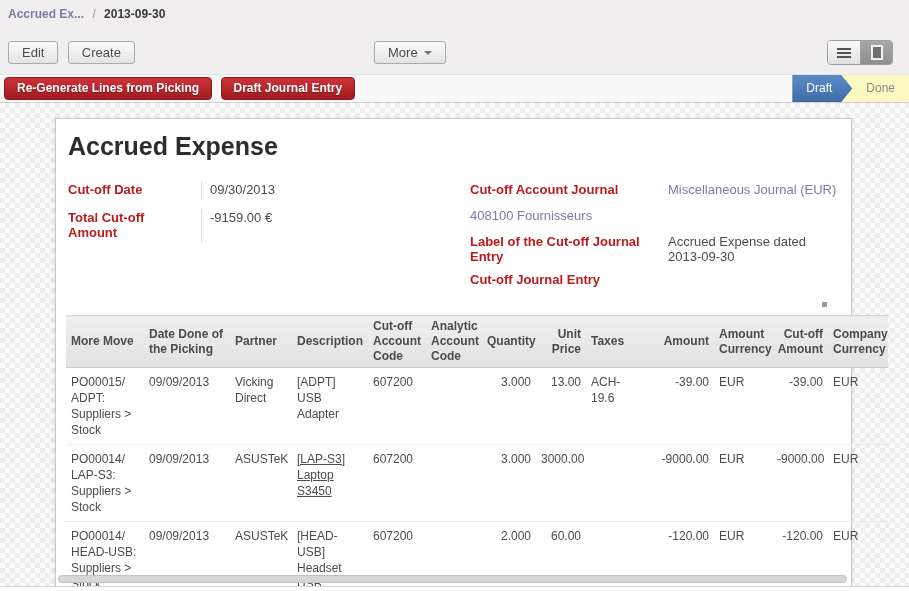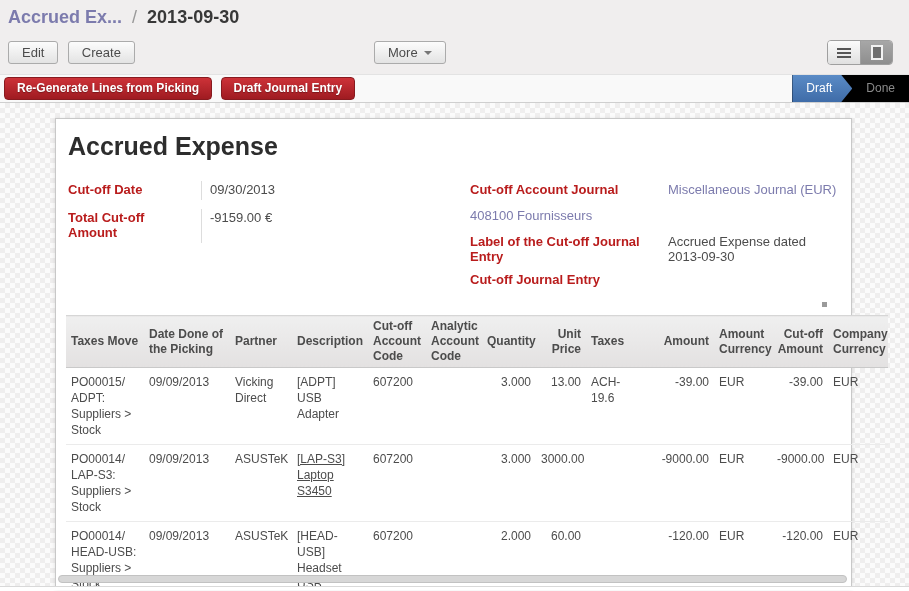--- a/index.html
+++ b/index.html
@@ -1,21 +1,21 @@
 <!DOCTYPE html>
 <html><head>
 <meta charset="utf-8">
 <style>
   * { margin:0; padding:0; box-sizing:border-box; }
   html,body { width:909px; height:591px; overflow:hidden;
     font-family:"Liberation Sans", sans-serif; color:#4c4c4c; background:#fff; }
 
   
   .topbar { position:relative; width:100%; height:74px; background:#f0eeee; }
-  .breadcrumb { position:absolute; left:8px; top:7px; font-size:18px; font-weight:bold; white-space:nowrap; }
+  .breadcrumb { position:absolute; left:8px; top:7px; font-size:12px; font-weight:bold; white-space:nowrap; }
   .breadcrumb .bc-link { color:#7c7bad; cursor:pointer; }
   .breadcrumb .bc-sep { color:#999; font-weight:normal; padding:0 5px; }
   .breadcrumb .bc-current { color:#383838; }
 
   .btn { display:inline-block; height:23px; line-height:21px; padding:0 13px;
     font-size:13px; color:#4c4c4c; background:linear-gradient(#fcfcfc,#e3e3e3);
     border:1px solid #ababab; border-radius:3px; cursor:pointer; }
   .toolbar-left { position:absolute; left:8px; top:41px; }
   .toolbar-left .btn { margin-right:5px; }
   .btn-more { position:absolute; left:374px; top:41px; }
@@ -32,21 +32,21 @@
     background:repeating-linear-gradient(#555 0 2px, transparent 2px 4px); }
   .icon-form-page { width:12px; height:15px; background:#6f6f6f; border:2px solid #f2f2f2; }
 
   
   .actionbar { position:relative; width:100%; height:29px; background:#f9f9f9;
     border-top:1px solid #e3e3e3; border-bottom:1px solid #cfcfcf; }
   .btn-danger { display:inline-block; height:23px; line-height:21px; padding:0 12px; margin:2px 0 0 4px;
     font-size:12px; font-weight:bold; color:#fff;
     background:linear-gradient(#cd3238,#9f1b21); border:1px solid #871a1f; border-radius:4px;
     text-shadow:0 1px 1px rgba(0,0,0,.3); cursor:pointer; }
-  .statusbar { position:absolute; right:0; top:0; height:27px; display:flex; align-items:stretch; background:#000000; }
+  .statusbar { position:absolute; right:0; top:0; height:27px; display:flex; align-items:stretch; background:#fef9c3; }
   .status-step { font-size:12px; line-height:27px; padding:0 14px; color:#8a8a8a; cursor:pointer; }
   .status-step.active { color:#fff; background:linear-gradient(#5a8bc6,#3f6ca8); padding:0 20px 0 14px;
     clip-path:polygon(0 0, calc(100% - 11px) 0, 100% 50%, calc(100% - 11px) 100%, 0 100%); }
 
   
   .content { position:relative; width:100%; height:487px;
     background-color:#fbfbfb;
     background-image:
       linear-gradient(45deg,#efeeee 25%,transparent 25%,transparent 75%,#efeeee 75%),
       linear-gradient(45deg,#efeeee 25%,transparent 25%,transparent 75%,#efeeee 75%);
@@ -165,21 +165,21 @@
             <col style="width: 54px;">
             <col style="width: 50px;">
             <col style="width: 62px;">
             <col style="width: 66px;">
             <col style="width: 58px;">
             <col style="width: 56px;">
             <col style="width: 60px;">
           </colgroup>
           <thead>
             <tr>
-              <th style="text-align: left;">Taxes Move</th>
+              <th style="text-align: left;">More Move</th>
               <th style="text-align: left;">Date Done of the Picking</th>
               <th style="text-align: left;">Partner</th>
               <th style="text-align: left;">Description</th>
               <th style="text-align: left; margin-left: 22px;">Cut-off Account Code</th>
               <th style="text-align: left;">Analytic Account Code</th>
               <th style="text-align: right;">Quantity</th>
               <th style="text-align: right;">Unit Price</th>
               <th style="text-align: left;">Taxes</th>
               <th style="text-align: right;">Amount</th>
               <th style="text-align: left;">Amount Currency</th>

